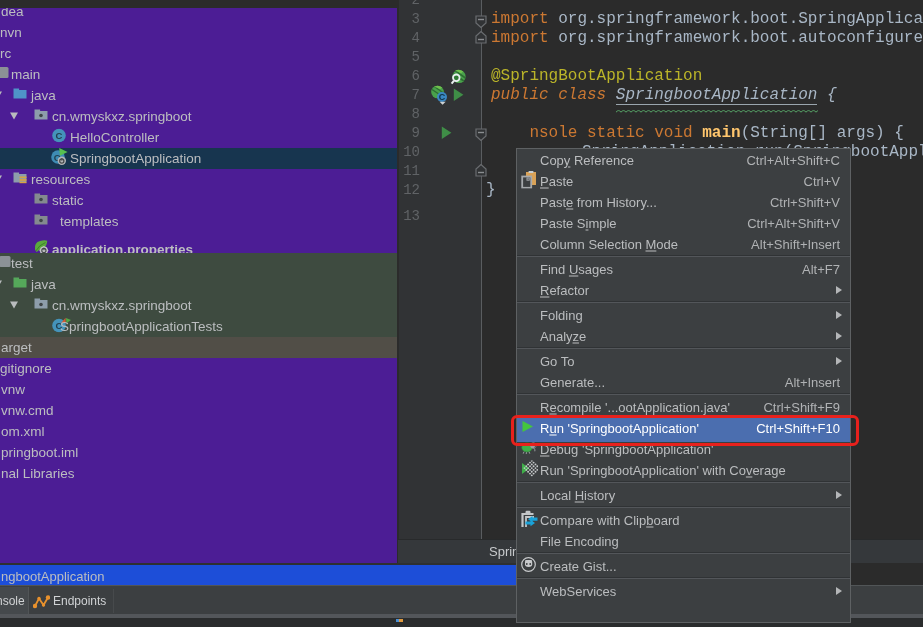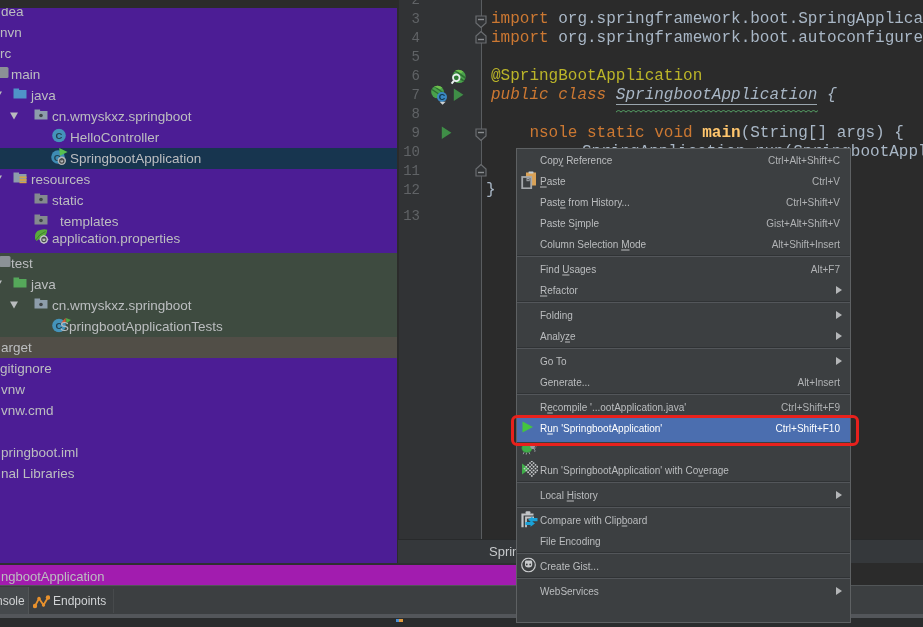--- a/index.html
+++ b/index.html
@@ -25,34 +25,34 @@
         color:#606366;width:34px;text-align:right;left:386px;}
   .cline{position:absolute;left:491px;font-family:"Liberation Mono",monospace;
          font-size:16px;white-space:pre;color:#a9b7c6;}
   .kw{color:#cc7832;}
   .ann{color:#bbb529;}
   .mth{color:#ffc66d;font-weight:bold;}
   .clsname{border-bottom:1px solid #9aa5ad;}
   
   #runstrip{left:398px;top:539px;width:525px;height:24px;background:#35383b;border-top:1px solid #282a2b;box-sizing:border-box;}
   #runstrip .t{position:absolute;left:91px;top:4px;font-size:13px;color:#c8cacc;}
-  #titlestrip{left:0;top:563px;width:751px;height:22px;background:#a21caf;border-top:2px solid #2e3031;box-sizing:border-box;}
+  #titlestrip{left:0;top:563px;width:751px;height:22px;background:#1d4ed8;border-top:2px solid #2e3031;box-sizing:border-box;}
   #titlestrip .t{position:absolute;left:1px;top:4px;font-size:13px;color:#bcbec0;}
   #tabstrip{left:0;top:585px;width:923px;height:29px;background:#3c3f41;border-top:1px solid #515557;box-sizing:border-box;}
   #statusline{left:0;top:614px;width:923px;height:4px;background:#53565a;}
   #statusbar{left:0;top:618px;width:923px;height:9px;background:#2a2c2d;}
   
   .tab1{position:absolute;left:0;top:1px;width:29px;height:27px;background:#45494c;
         border-right:1px solid #515557;box-sizing:border-box;overflow:hidden;}
   .tab1 .t{position:absolute;left:-4px;top:7px;font-size:12px;color:#d0d2d4;}
   .tab2 .t{position:absolute;left:53px;top:7.5px;font-size:12px;color:#d0d2d4;}
   
   #menu{left:516px;top:148px;width:335px;height:475px;background:#3c3f41;
         border:1px solid #5e6163;box-sizing:border-box;overflow:hidden;}
-  .mi{position:relative;height:21px;font-size:10px;color:#bbbdbf;}
+  .mi{position:relative;height:21px;font-size:13px;color:#bbbdbf;}
   .mi .lab{position:absolute;left:23px;top:50%;transform:translateY(-50%);white-space:pre;}
   .mi .sc{position:absolute;right:10px;top:50%;transform:translateY(-50%);color:#b0b2b4;}
   .mi .arr{position:absolute;right:8px;top:50%;transform:translateY(-50%);
            width:0;height:0;border-top:4.5px solid transparent;border-bottom:4.5px solid transparent;
            border-left:6px solid #b4b6b8;}
   .mi .mic{position:absolute;left:4px;top:50%;transform:translateY(-50%);}
   .mi.sel{color:#ffffff;}
   .mi.sel::before{content:'';position:absolute;left:0;right:0;top:0px;bottom:-4px;background:#4b6eaf;}
   .mi.sel .sc{color:#ffffff;}
   .msep{height:4px;position:relative;}
@@ -161,21 +161,21 @@
           </svg></span>
         <span class="t" style="left:52px">static</span>
       </div>
       <div class="trow" style="top: 202.5px;">
         <span class="ic" style="left:34px"><svg width="14" height="12" viewBox="0 0 14 12">
             <path d="M0.5 1 h5.6 v1.6 h7.4 v8.4 h-13 z" fill="#848a8f"></path>
             <circle cx="7" cy="7" r="1.8" fill="#3f4548"></circle>
           </svg></span>
         <span class="t" style="left:60px">templates</span>
       </div>
-      <div class="trow" style="top: 219px;">
+      <div class="trow" style="top: 230px; font-weight: bold;">
         <span class="ic" style="left:33px"><svg width="16" height="16" viewBox="0 0 16 16">
             <path d="M2 10 Q1 3 7 1.5 Q11.5 0.2 14.3 1.2 Q13.8 8.5 8 10 Q5 10.8 3.8 12.5 Q2.6 11.5 2 10 z" fill="#5aaa3c"></path>
             <path d="M2.8 11.5 Q6 5.5 12.5 3" stroke="#3e7e2c" stroke-width="1" fill="none"></path>
             <path d="M10.9 6.6 l3.1 1.3 l1.3 3.1 l-1.3 3.1 l-3.1 1.3 l-3.1 -1.3 l-1.3 -3.1 l1.3 -3.1 z" fill="#c3c6c8"></path>
             <circle cx="10.9" cy="11" r="2.1" fill="none" stroke="#45484a" stroke-width="1.1"></circle>
             <rect x="10.4" y="8.3" width="1.1" height="2.4" fill="#45484a"></rect>
           </svg></span>
         <span class="t" style="left:52px">application.properties</span>
       </div>
       <div class="trow greenrow" style="top: 244.5px;">
@@ -212,20 +212,23 @@
         <span class="t" style="left:1px">arget</span>
       </div>
       <div class="trow" style="top: 349.5px;">
         <span class="t" style="left:0px">gitignore</span>
       </div>
       <div class="trow" style="top: 370.5px;">
         <span class="t" style="left:1px">vnw</span>
       </div>
       <div class="trow" style="top: 391.5px;">
         <span class="t" style="left:1px">vnw.cmd</span>
+      </div>
+      <div class="trow" style="top: 412.5px;">
+        <span class="t" style="left:1px">om.xml</span>
       </div>
       <div class="trow" style="top: 433.5px;">
         <span class="t" style="left:1px">pringboot.iml</span>
       </div>
       <div class="trow" style="top: 454.5px;">
         <span class="t" style="left:1px">nal Libraries</span>
       </div>
     </div>
 
   <div class="abs" id="runstrip">
@@ -269,21 +272,21 @@
           </svg></span>
         <span class="lab"><u>P</u>aste</span>
         <span class="sc">Ctrl+V</span>
       </div>
       <div class="mi">
         <span class="lab">Past<u>e</u> from History...</span>
         <span class="sc">Ctrl+Shift+V</span>
       </div>
       <div class="mi">
         <span class="lab">Paste S<u>i</u>mple</span>
-        <span class="sc">Gist+Alt+Shift+V</span>
+        <span class="sc">Ctrl+Alt+Shift+V</span>
       </div>
       <div class="mi">
         <span class="lab">Column Selection <u>M</u>ode</span>
         <span class="sc">Alt+Shift+Insert</span>
       </div>
       <div class="msep">
         <div></div>
       </div>
       <div class="mi">
         <span class="lab">Find <u>U</u>sages</span>
@@ -333,20 +336,21 @@
         <span class="mic"><svg width="17" height="14" viewBox="0 0 17 14">
             <ellipse cx="6" cy="7" rx="5.3" ry="4.6" fill="#3fae49"></ellipse>
             <ellipse cx="6" cy="7" rx="5.3" ry="4.6" fill="none" stroke="#2f8038" stroke-width="0.6"></ellipse>
             <circle cx="12.3" cy="5" r="3.1" fill="#9a9da0"></circle>
             <path d="M13.5 3.2 a2.4 2.4 0 0 1 0 4" stroke="#4e5154" stroke-width="1.1" fill="none"></path>
             <line x1="3" y1="11.2" x2="2.2" y2="13.2" stroke="#9a9da0" stroke-width="1"></line>
             <line x1="5.5" y1="11.7" x2="5.2" y2="13.6" stroke="#9a9da0" stroke-width="1"></line>
             <line x1="8" y1="11.2" x2="8.8" y2="13.2" stroke="#9a9da0" stroke-width="1"></line>
             <path d="M12.8 7.8 q1.8 1.4 1 3" stroke="#9a9da0" stroke-width="1" fill="none"></path>
           </svg></span>
+        <span class="lab"><u>D</u>ebug 'SpringbootApplication'</span>
       </div>
       <div class="mi">
         <span class="mic"><svg width="17" height="16" viewBox="0 0 17 16">
             <path d="M1 2.5 L8.5 8 L1 13.5 z" fill="#3fae49"></path>
             <circle cx="10.8" cy="0.3" r="0.95" fill="#c6c9cb"></circle>
             <circle cx="9.0" cy="2.1" r="0.95" fill="#c6c9cb"></circle>
             <circle cx="7.1" cy="3.9" r="0.95" fill="#c6c9cb"></circle>
             <circle cx="5.3" cy="5.8" r="0.95" fill="#c6c9cb"></circle>
             <circle cx="3.5" cy="7.6" r="0.95" fill="#c6c9cb"></circle>
             <circle cx="12.6" cy="2.1" r="0.95" fill="#c6c9cb"></circle>

